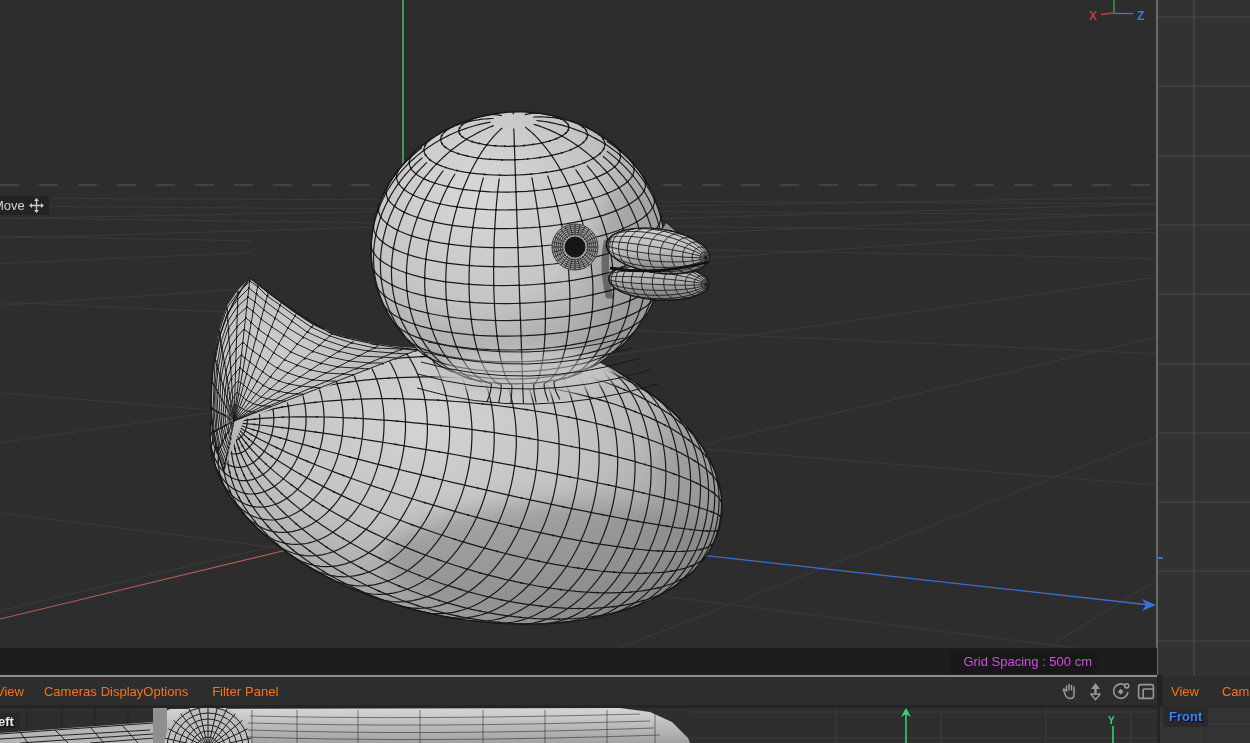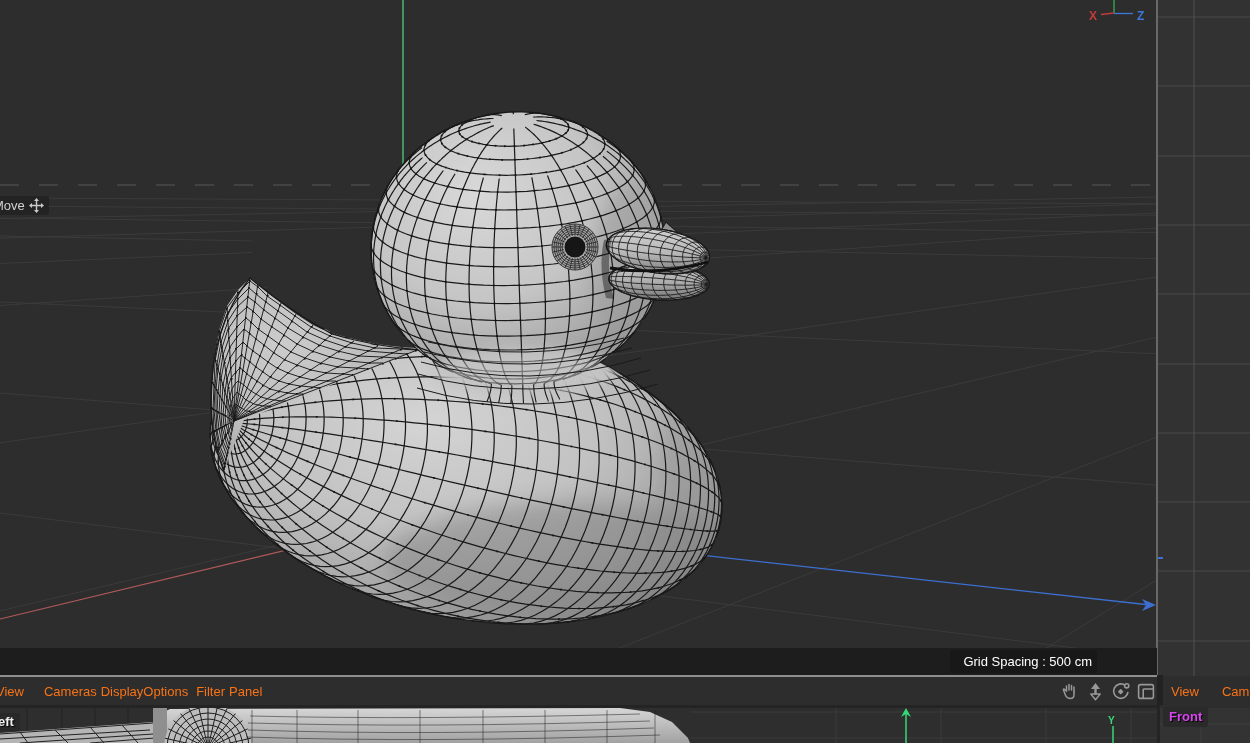--- a/index.html
+++ b/index.html
@@ -1080,29 +1080,29 @@
         <rect width="93" height="676" fill="#323232"></rect>
         <g stroke="#484848" stroke-width="1" fill="none">
           <path d="M0 17H93M0 86H93M0 156H93M0 225H93M0 294H93M0 364H93M0 433H93M0 502H93M0 571H93M0 641H93"></path>
         </g>
         <path d="M37 0V676" stroke="#505050" stroke-width="1" fill="none"></path>
         <path d="M0 558 h6" stroke="#3d6fd0" stroke-width="2" fill="none"></path>
       </svg></div>
  <div class="abs" style="left:1156px;top:0;width:2px;height:676px;background:#686868"></div>
  <div class="abs" style="left:0;top:648px;width:1157px;height:27px;background:#1d1d1d">
    <div class="abs" style="left:950px;top:2px;width:147px;height:23px;background:#181818;border-radius:3px"></div>
-   <div class="abs" style="left:0;top:0;width:1092px;height:27px;color:#ffffff;font-size:13px;line-height:27px;text-align:right">Grid Spacing : 500 cm</div>
+   <div class="abs" style="left:0;top:0;width:1092px;height:27px;color:#d946ef;font-size:13px;line-height:27px;text-align:right">Grid Spacing : 500 cm</div>
  </div>
  <div class="abs" style="left:0;top:675px;width:1157px;height:2px;background:#8f8f8f"></div>
  <div class="abs menubar" style="left:0;top:677px;width:1157px;height:28px">
   <span style="margin-left:-4px">View</span>
       <span style="margin-left:20px">Cameras</span>
       <span style="margin-left:4px">Display</span>
       <span style="">Options</span>
-      <span style="margin-left:8px">Filter</span>
+      <span style="margin-left:24px">Filter</span>
       <span style="margin-left:4px">Panel</span>
   <div class="abs" style="left:1061px;top:5px"><svg width="18" height="19" viewBox="0 0 18 19">
           <g stroke="#989898" stroke-width="1.5" fill="none" stroke-linecap="round" stroke-linejoin="round">
 <path d="M5.5 9 V4 M8 8 V2.5 M10.5 8 V3.5 M13 9.5 V5"></path>
 <path d="M5.5 9 L3.2 7.2 Q2 6.5 2.6 8.2 L4.6 13.5 Q6 16.5 9.5 16.5 Q13 16.5 13 12.5 L13 9.5"></path>
 </g>
         </svg></div>
       <div class="abs" style="left:1087px;top:5px"><svg width="17" height="19" viewBox="0 0 17 19">
           <g fill="#989898">
             <path d="M8.5 1 L13 7 H4 Z"></path>
@@ -1164,15 +1164,15 @@
       </svg>
   <div class="abs" style="left:-16px;top:5px;background:#282828;border-radius:3px;color:#efefef;font-size:13px;font-weight:bold;line-height:18px;padding:0 6px;text-shadow:1px 1px 1px #000">Left</div>
  </div>
  <div class="abs" style="left:0;top:705px;width:1157px;height:3px;background:#242424"></div>
  <div class="abs" style="left:1160px;top:708px;width:90px;height:35px"><svg width="90" height="35" viewBox="0 0 90 35">
         <rect width="90" height="35" fill="#333333"></rect>
         <g stroke="#3f3f3f" stroke-width="1" fill="none">
           <path d="M41 0V35M0 16H90"></path>
         </g>
       </svg>
-  <div class="abs" style="left:3px;top:-1px;background:#2a2a2a;border-radius:3px;color:#d946ef;font-size:13px;font-weight:bold;line-height:20px;padding:0 6px;text-shadow:1px 1px 1px #000">Front</div>
+  <div class="abs" style="left:3px;top:-1px;background:#2a2a2a;border-radius:3px;color:#3b82f6;font-size:13px;font-weight:bold;line-height:20px;padding:0 6px;text-shadow:1px 1px 1px #000">Front</div>
  </div>
  <div class="abs" style="left:1157px;top:705px;width:3px;height:38px;background:#242424"></div>
 </div>
 </body></html>

